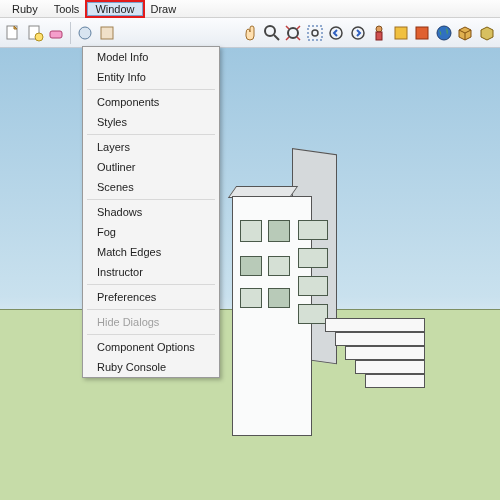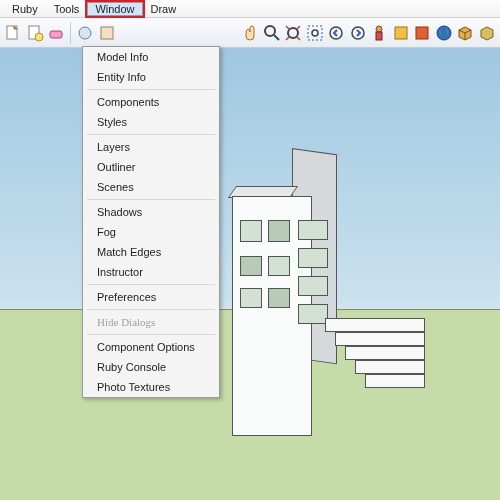--- a/index.html
+++ b/index.html
@@ -23,21 +23,21 @@
   .building .body { position: absolute; left: 0; top: 48px; width: 80px; height: 240px; background: #fafbfb; border: 1px solid #555; }
   .building .tower { position: absolute; left: 60px; top: 0; width: 45px; height: 210px; background: #d5d9db; border: 1px solid #555; transform: skewY(8deg); transform-origin: left top; }
   .building .tower-top { position: absolute; left: 0; top: 38px; width: 62px; height: 12px; background: #e5e7e8; border: 1px solid #555; transform: skewX(-35deg); }
   .building .win { position: absolute; background: #d5e0d5; border: 1.5px solid #4a5a4a; }
   .building .win.dark { background: #b8cab8; }
   .building .stairs { position: absolute; right: -88px; top: 170px; width: 100px; height: 70px; }
   .building .stairs .step { position: absolute; border: 1px solid #555; background: #f8f8f8; }
 
   .dropdown { position: absolute; left: 82px; top: 18px; width: 138px; background: #f4f4f4; border: 1px solid #9a9a9a; box-shadow: 2px 2px 4px rgba(0,0,0,0.25); font-size: 11px; color: #222; z-index: 50; margin-top: 28px; }
   .dropdown .dd-item { padding: 4px 14px 4px 14px; white-space: nowrap; cursor: default; }
-  .dropdown .dd-item.disabled { color: #a0a0a0; font-family: Liberation Serif, serif; }
+  .dropdown .dd-item.disabled { color: #a0a0a0; }
   .dropdown .dd-sep { height: 1px; background: #d8d8d8; margin: 2px 4px; }
   .dropdown .dd-item.boxed { outline: 2px solid #e31b1b; outline-offset: -1px; }
 
   svg { display: block; }
 </style>
 </head>
 <body>
 
 <div class="menubar">
   <div class="menu-item">Ruby</div>
@@ -190,14 +190,13 @@
   <div class="dd-item">Fog</div>
   <div class="dd-item">Match Edges</div>
   <div class="dd-item">Instructor</div>
   <div class="dd-sep"></div>
   <div class="dd-item">Preferences</div>
   <div class="dd-sep"></div>
   <div class="dd-item disabled">Hide Dialogs</div>
   <div class="dd-sep"></div>
   <div class="dd-item">Component Options</div>
   <div class="dd-item">Ruby Console</div>
-  <div class="dd-item">Photo Textures</div>
 </div>
 
 </body></html>

